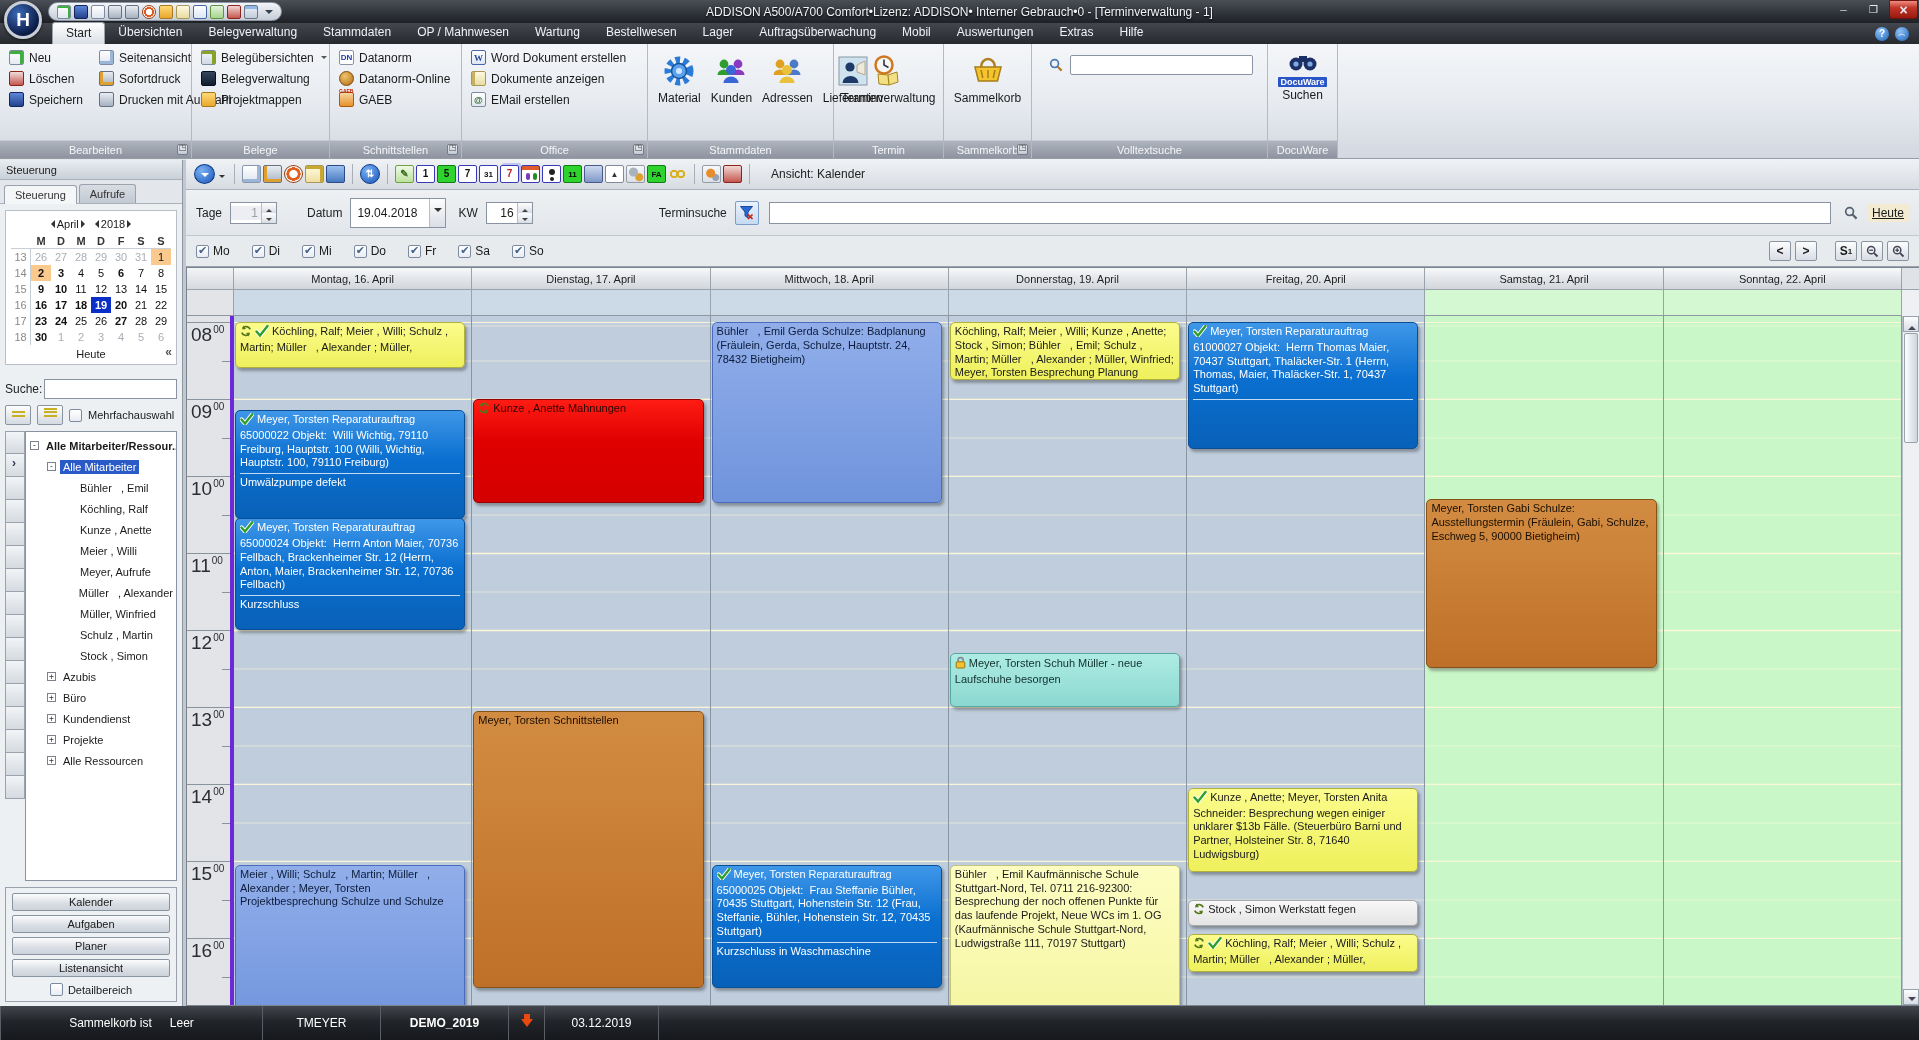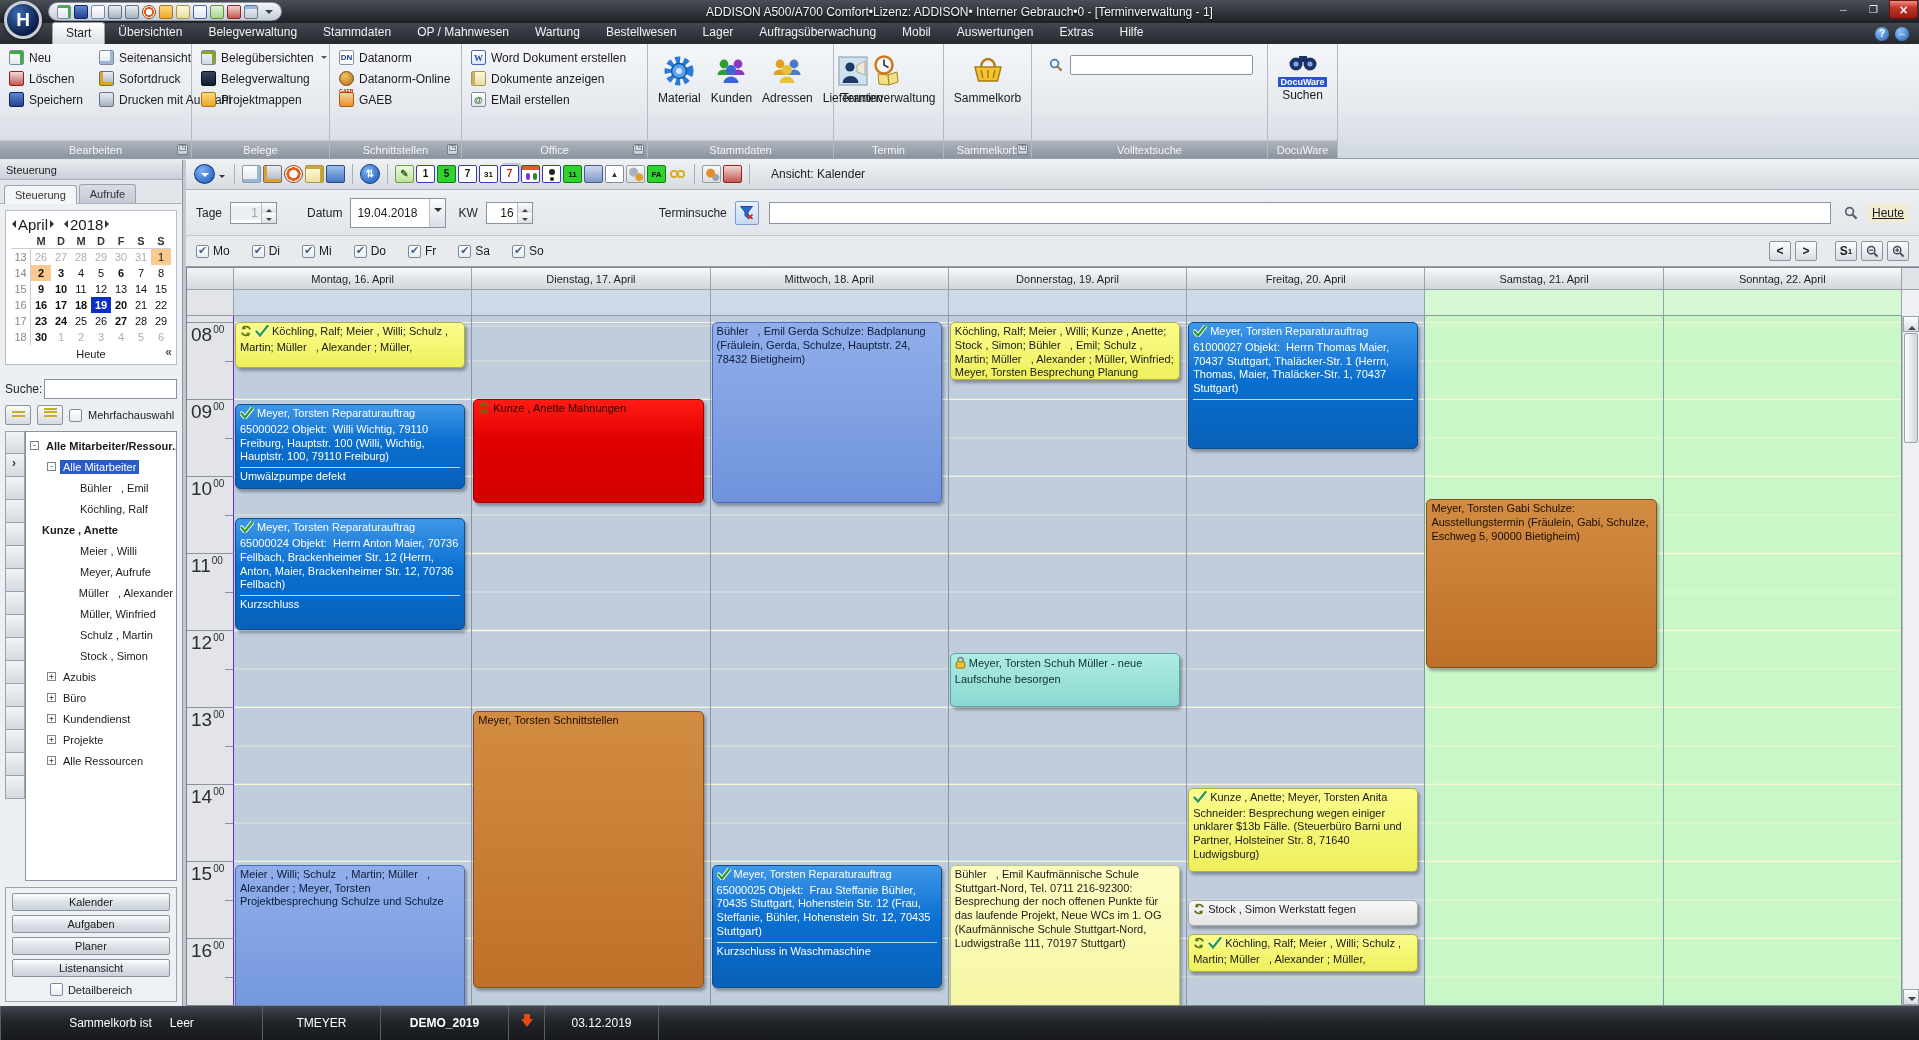--- a/index.html
+++ b/index.html
@@ -149,21 +149,21 @@
 .wb-btn{min-width:22px;height:20px;background:linear-gradient(#fcfdfe,#d8dde4);border:1px solid #8a93a0;border-radius:2px;font-size:12px;font-weight:bold;display:flex;align-items:center;justify-content:center;padding:0 3px}
 .wb-btn sub{font-size:8px}
 
 
 #sidebar{position:absolute;left:0;top:160px;width:183px;height:846px;background:#edf0f3;border-right:1px solid #8f98a2;display:flex;flex-direction:column}
 #side-caption{height:20px;background:linear-gradient(#e9edf1,#c9d0d8);border-bottom:1px solid #aab2bb;font-size:11px;color:#222;display:flex;align-items:center;padding-left:6px}
 #side-tabs{display:flex;align-items:flex-end;height:24px;padding:3px 4px 0;gap:2px;background:#e3e7ec;border-bottom:1px solid #aab2bb}
 .stab{font-size:11px;padding:3px 10px;border:1px solid #9aa2ad;border-bottom:none;border-radius:3px 3px 0 0;background:linear-gradient(#d8dde3,#c2c9d2);color:#333}
 .stab.active{background:#f4f6f8;position:relative;top:1px}
 #minical{background:#fff;border:1px solid #b8bfc8;margin:6px 5px 0;padding:3px 2px 1px;font-size:11px}
-#mc-head{display:flex;align-items:center;gap:2px;height:20px;font-size:15px}
+#mc-head{display:flex;align-items:center;justify-content:center;gap:2px;height:20px;font-size:11px}
 .mc-arrow{width:0;height:0;border:4px solid transparent}
 .mc-arrow.l{border-right-color:#333}
 .mc-arrow.r{border-left-color:#333}
 #mc-dayhead,.mc-week{display:grid;grid-template-columns:20px repeat(7,20px);justify-content:center}
 #mc-dayhead span{text-align:center;color:#333;font-weight:bold;border-bottom:1px solid #c8ced6;padding:1px 0}
 .mc-wnum{color:#888;text-align:center;border-right:1px solid #c8ced6;padding:2px 0}
 .mc-day{text-align:center;padding:2px 0;color:#111}
 .mc-day.muted{color:#a8aeb6}
 .mc-day.bold{font-weight:bold}
 .mc-day.holiday{background:#f9c98e}
@@ -197,21 +197,21 @@
 #cal-headers{height:22px;display:flex;flex:none}
 .hspacer{width:47px;background:linear-gradient(#f3f4f6,#d5d9de);border-right:1px solid #9aa2ab;border-bottom:1px solid #9aa2ab}
 .cal-h{flex:1;background:linear-gradient(#f8f9fa 0%,#e3e6ea 50%,#d2d6db 100%);border-right:1px solid #9aa2ab;border-bottom:1px solid #9aa2ab;font-size:11px;color:#222;display:flex;align-items:center;justify-content:center}
 .sspacer{width:17px;background:#dfe3e8;border-bottom:1px solid #9aa2ab}
 #cal-allday{height:26px;display:flex;flex:none}
 .ad-gutter{width:47px;background:#e2e4e8;border-right:1px solid #9aa2ab;border-bottom:1px solid #8f98a2}
 .ad-cell{flex:1;background:#ccd9e6;border-right:1px solid #9aa2ab;border-bottom:1px solid #8f98a2}
 .ad-cell.weekend{background:#d4f8d2}
 .ad-scroll{width:17px;background:#eef0f3}
 #cal-grid{flex:1;display:flex;min-height:0}
-#gutter{width:47px;background:#e2e4e8;border-right:1px solid #6d28d9;position:relative;overflow:hidden;padding-top:6px}
+#gutter{width:47px;background:#e2e4e8;border-right:4px solid #6d28d9;position:relative;overflow:hidden;padding-top:6px}
 .hcell{height:77px;border-top:1px solid #8a929c;position:relative;padding:1px 0 0 4px}
 .hcell::after{content:"";position:absolute;right:0;top:38px;width:8px;border-top:1px solid #8a929c}
 .hh{font-size:19px;color:#2a2d33}
 .hm{font-size:10px;vertical-align:8px;margin-left:1px;color:#2a2d33}
 #cols{flex:1;display:flex;min-width:0;overflow:hidden}
 .daycol{flex:1;position:relative;border-right:1px solid #8a95a2;background-color:#bfcddc;background-image:repeating-linear-gradient(to bottom,rgba(252,247,217,.95) 0 1px,transparent 1px 77px),repeating-linear-gradient(to bottom,rgba(252,247,217,.55) 0 1px,transparent 1px 38.5px);background-position:0 6px,0 44.5px;overflow:hidden}
 .daycol.weekend{background-color:#c9f7c7}
 #vscroll{width:17px;background:#eef0f3;border-left:1px solid #b8bec6;display:flex;flex-direction:column}
 .scr-btn{height:16px;background:linear-gradient(#fcfdfe,#d8dde4);border:1px solid #9aa2ad;position:relative}
 .scr-btn.up::after{content:"";position:absolute;left:4px;top:5px;border:4px solid transparent;border-bottom-color:#445}
@@ -787,21 +787,21 @@
           <div class="strip-cell"></div>
           <div class="strip-cell"></div>
           <div class="strip-cell"></div>
           <div class="strip-cell"></div>
         </div>
       <div id="tree">
           <div class="tnode bold" style="padding-left: 4px;"><span class="texp">-</span><span class="tlabel">Alle Mitarbeiter/Ressour...</span></div>
           <div class="tnode sel" style="padding-left: 21px;"><span class="texp">-</span><span class="tlabel">Alle Mitarbeiter</span></div>
           <div class="tnode" style="padding-left: 38px;"><span style="width: 9px;"></span><span class="tlabel">Bühler   , Emil</span></div>
           <div class="tnode" style="padding-left: 38px;"><span style="width: 9px;"></span><span class="tlabel">Köchling, Ralf</span></div>
-          <div class="tnode" style=" font-weight: bold;"><span style="width: 9px;"></span><span class="tlabel">Kunze , Anette</span></div>
+          <div class="tnode" style="padding-left: 38px;"><span style="width: 9px;"></span><span class="tlabel">Kunze , Anette</span></div>
           <div class="tnode" style="padding-left: 38px;"><span style="width: 9px;"></span><span class="tlabel">Meier , Willi</span></div>
           <div class="tnode" style="padding-left: 38px;"><span style="width: 9px;"></span><span class="tlabel">Meyer, Aufrufe</span></div>
           <div class="tnode" style="padding-left: 38px;"><span style="width: 9px;"></span><span class="tlabel">Müller   , Alexander</span></div>
           <div class="tnode" style="padding-left: 38px;"><span style="width: 9px;"></span><span class="tlabel">Müller, Winfried</span></div>
           <div class="tnode" style="padding-left: 38px;"><span style="width: 9px;"></span><span class="tlabel">Schulz , Martin</span></div>
           <div class="tnode" style="padding-left: 38px;"><span style="width: 9px;"></span><span class="tlabel">Stock , Simon</span></div>
           <div class="tnode" style="padding-left: 21px;"><span class="texp">+</span><span class="tlabel">Azubis</span></div>
           <div class="tnode" style="padding-left: 21px;"><span class="texp">+</span><span class="tlabel">Büro</span></div>
           <div class="tnode" style="padding-left: 21px;"><span class="texp">+</span><span class="tlabel">Kundendienst</span></div>
           <div class="tnode" style="padding-left: 21px;"><span class="texp">+</span><span class="tlabel">Projekte</span></div>
@@ -864,21 +864,21 @@
                     <g fill="none" stroke="#56761c" stroke-width="1.7">
                       <path d="M10.2 4.4 A4.3 4.3 0 0 0 2.6 3.4"></path>
                       <path d="M1.8 7.6 A4.3 4.3 0 0 0 9.4 8.6"></path>
                     </g>
                     <path d="M3.4 0.6 L2.2 4.4 L6 4.0 Z" fill="#56761c"></path>
                     <path d="M8.6 11.4 L9.8 7.6 L6 8.0 Z" fill="#56761c"></path>
                   </svg></span><span class="apt-ic"><svg width="14" height="12" viewBox="0 0 14 12">
                     <path d="M1.5 6.5 L5 10.5 L12.5 1" fill="none" stroke="#ffffff" stroke-width="4.2" stroke-linecap="round"></path>
                     <path d="M1.5 6.5 L5 10.5 L12.5 1" fill="none" stroke="#2f9e2f" stroke-width="2.4" stroke-linecap="round"></path>
                   </svg></span><span>Köchling, Ralf; Meier , Willi; Schulz , Martin; Müller   , Alexander ; Müller,</span></div></div>
-            <div class="apt apt-blue" style="top: 88px; height: 85px;"><div class="apt-text"><span class="apt-ic"><svg width="14" height="12" viewBox="0 0 14 12">
+            <div class="apt apt-blue" style="top: 94px; height: 109px;"><div class="apt-text"><span class="apt-ic"><svg width="14" height="12" viewBox="0 0 14 12">
                     <path d="M1.5 6.5 L5 10.5 L12.5 1" fill="none" stroke="#ffffff" stroke-width="4.2" stroke-linecap="round"></path>
                     <path d="M1.5 6.5 L5 10.5 L12.5 1" fill="none" stroke="#2f9e2f" stroke-width="2.4" stroke-linecap="round"></path>
                   </svg></span><span>Meyer, Torsten Reparaturauftrag 65000022 Objekt:  Willi Wichtig, 79110 Freiburg, Hauptstr. 100 (Willi, Wichtig, Hauptstr. 100, 79110 Freiburg)</span></div><div class="apt-note">Umwälzpumpe defekt</div></div>
             <div class="apt apt-blue" style="top: 202.35px; height: 111.5px;"><div class="apt-text"><span class="apt-ic"><svg width="14" height="12" viewBox="0 0 14 12">
                     <path d="M1.5 6.5 L5 10.5 L12.5 1" fill="none" stroke="#ffffff" stroke-width="4.2" stroke-linecap="round"></path>
                     <path d="M1.5 6.5 L5 10.5 L12.5 1" fill="none" stroke="#2f9e2f" stroke-width="2.4" stroke-linecap="round"></path>
                   </svg></span><span>Meyer, Torsten Reparaturauftrag 65000024 Objekt:  Herrn Anton Maier, 70736 Fellbach, Brackenheimer Str. 12 (Herrn, Anton, Maier, Brackenheimer Str. 12, 70736 Fellbach)</span></div><div class="apt-note">Kurzschluss</div></div>
             <div class="apt apt-cornflower" style="top: 548.85px; height: 169.25px;"><div class="apt-text"><span>Meier , Willi; Schulz   , Martin; Müller   , Alexander ; Meyer, Torsten Projektbesprechung Schulze und Schulze</span></div></div>
           </div>
           <div class="daycol">

